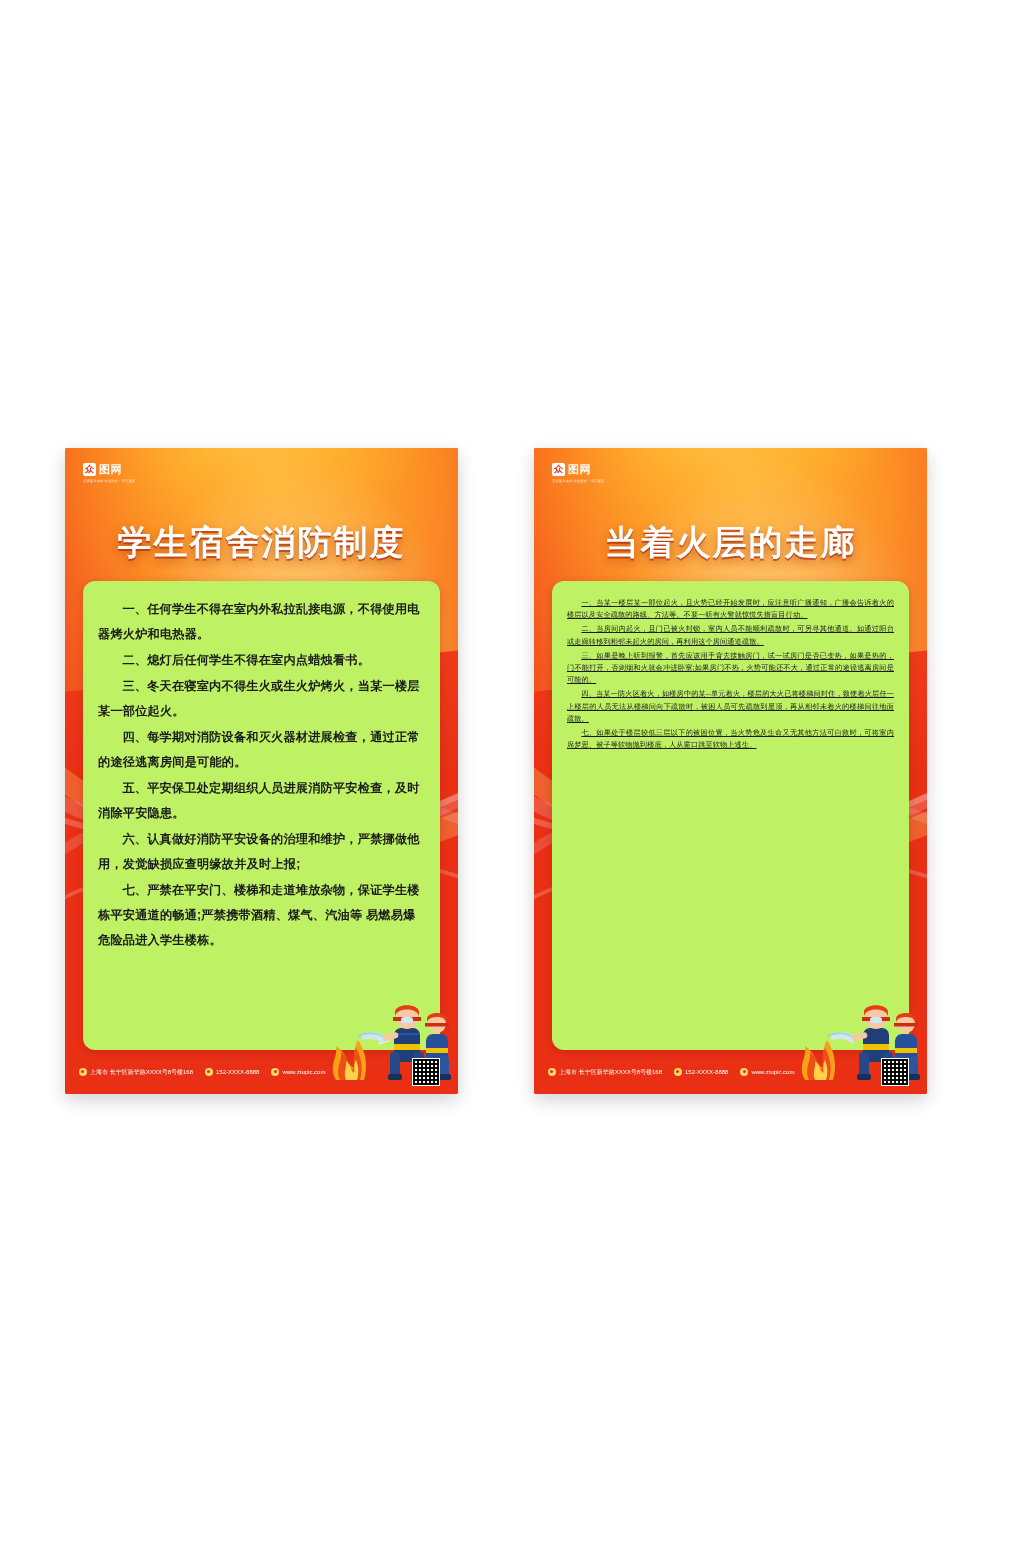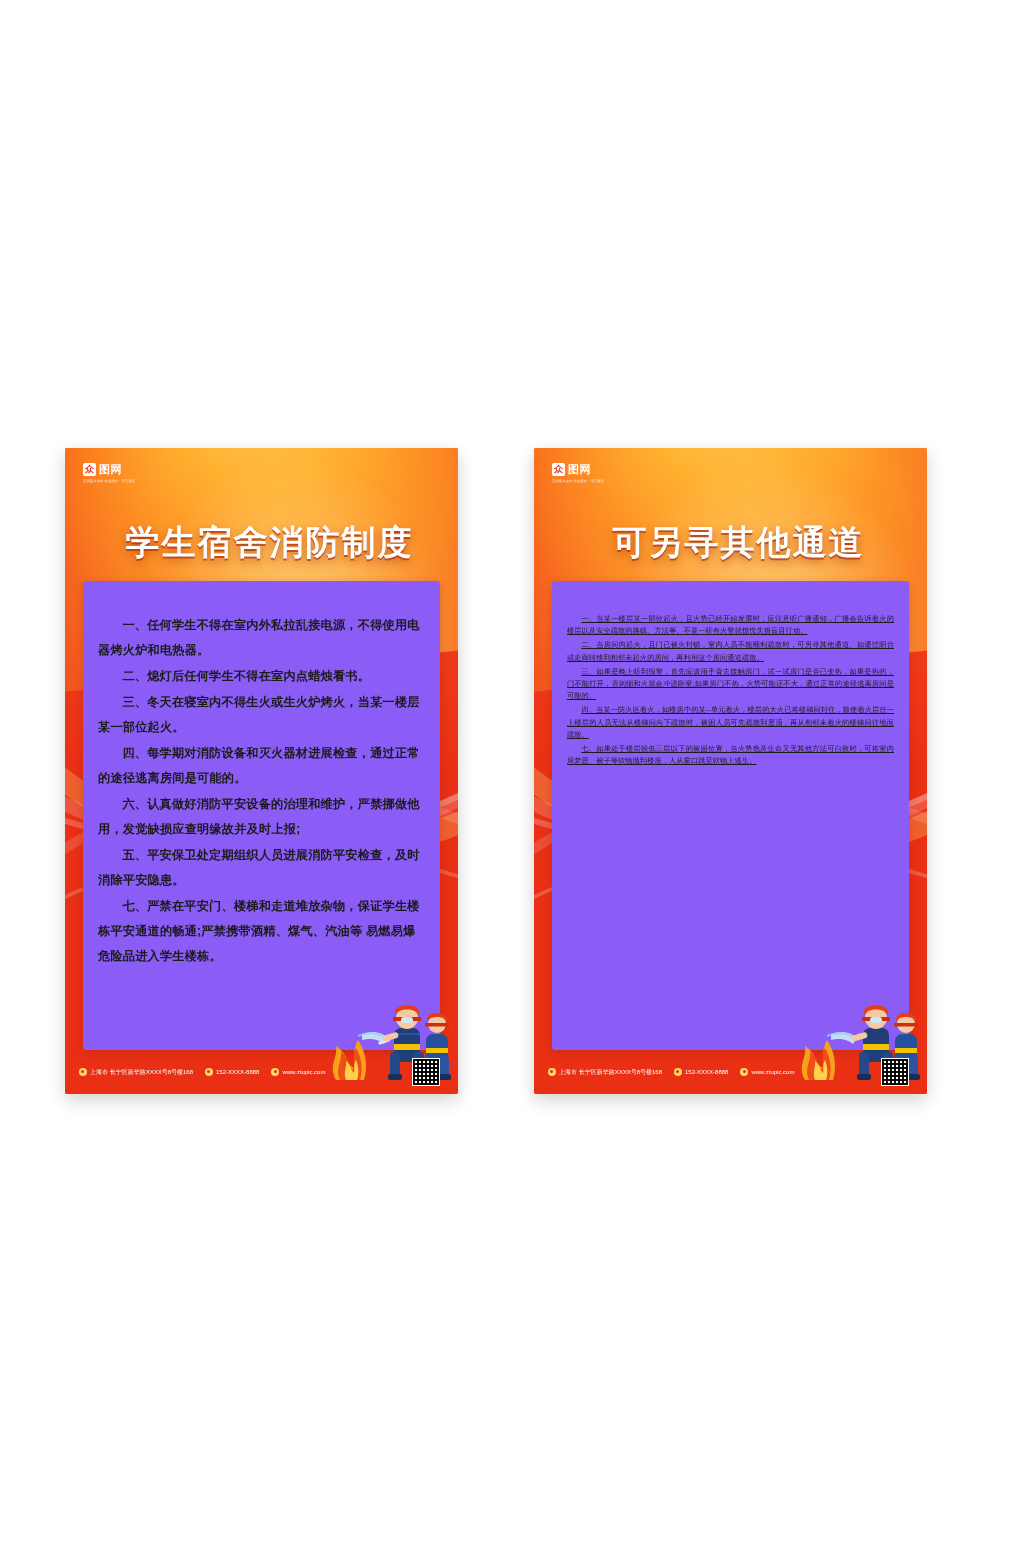--- a/index.html
+++ b/index.html
@@ -98,43 +98,43 @@
     letter-spacing: .2px;
     transform: scale(.95);
     transform-origin: left center;
     white-space: nowrap;
   }
 
   
   .title {
     position: absolute;
     top: 72px;
-    left: 8px;
+    left: 0;
     width: 100%;
     text-align: center;
     color: #ffffff;
     font-family: "Liberation Sans", sans-serif;
     font-weight: bold;
     font-size: 34px;
     letter-spacing: 2px;
     text-shadow: 0 2px 0 rgba(160,25,5,.55), 0 4px 10px rgba(140,20,0,.45);
     z-index: 6;
   }
 
   
   .card {
     position: absolute;
     left: 18px;
     right: 18px;
     top: 133px;
     bottom: 44px;
-    background: #8b5cf6;
-    border-radius: 3px;
+    background: #bef264;
+    border-radius: 12px;
     box-shadow: 0 2px 8px rgba(120,20,0,.25);
-    padding: 32px 15px 14px 15px;
+    padding: 16px 15px 14px 15px;
     box-sizing: border-box;
     overflow: hidden;
     z-index: 6;
   }
   .para-lg {
     color: #1b1b1b;
     font-size: 12.2px;
     line-height: 25px;
     text-indent: 2em;
     margin: 0 0 1px 0;
@@ -225,22 +225,22 @@
       <div class="logo-sub">正版图片素材 商业授权 · 每日更新</div>
     </div>
 
     <div class="title">学生宿舍消防制度</div>
 
     <div class="card">
       <p class="para-lg">一、任何学生不得在室内外私拉乱接电源，不得使用电器烤火炉和电热器。</p>
       <p class="para-lg">二、熄灯后任何学生不得在室内点蜡烛看书。</p>
       <p class="para-lg">三、冬天在寝室内不得生火或生火炉烤火，当某一楼层某一部位起火。</p>
       <p class="para-lg">四、每学期对消防设备和灭火器材进展检查，通过正常的途径逃离房间是可能的。</p>
+      <p class="para-lg">五、平安保卫处定期组织人员进展消防平安检查，及时消除平安隐患。</p>
       <p class="para-lg">六、认真做好消防平安设备的治理和维护，严禁挪做他用，发觉缺损应查明缘故并及时上报;</p>
-      <p class="para-lg">五、平安保卫处定期组织人员进展消防平安检查，及时消除平安隐患。</p>
       <p class="para-lg">七、严禁在平安门、楼梯和走道堆放杂物，保证学生楼栋平安通道的畅通;严禁携带酒精、煤气、汽油等 易燃易爆危险品进入学生楼栋。</p>
     </div>
 
     <div class="illus">
       <svg viewBox="0 0 132 96" xmlns="http://www.w3.org/2000/svg">
         <g>
           <path d="M14 92 C6 78 16 70 14 58 C26 66 24 76 32 80 C34 70 30 62 36 52 C44 64 46 78 42 92 Z" fill="#f5a21a"></path>
           <path d="M18 92 C13 80 20 74 19 64 C27 70 26 78 31 82 C33 74 30 68 34 60 C40 70 41 82 38 92 Z" fill="#ef4e16"></path>
           <path d="M24 92 C21 84 25 80 24 73 C29 77 29 83 32 85 C33 80 31 77 34 72 C37 79 37 87 35 92 Z" fill="#ffd24a"></path>
         </g>
@@ -304,21 +304,21 @@
     </div>
 
     <div class="logo">
       <div class="logo-box">
         <span class="logo-mark">众</span>
         <span class="logo-text">图网</span>
       </div>
       <div class="logo-sub">正版图片素材 商业授权 · 每日更新</div>
     </div>
 
-    <div class="title">可另寻其他通道</div>
+    <div class="title">当着火层的走廊</div>
 
     <div class="card">
       <p class="para-sm">一、当某一楼层某一部位起火，且火势已经开始发展时，应注意听广播通知，广播会告诉着火的楼层以及安全疏散的路线、方法等。不要一听有火警就惊慌失措盲目行动。</p>
       <p class="para-sm">二、当房间内起火，且门已被火封锁，室内人员不能顺利疏散时，可另寻其他通道。如通过阳台或走廊转移到相邻未起火的房间，再利用这个房间通道疏散。</p>
       <p class="para-sm">三、如果是晚上听到报警，首先应该用手背去接触房门，试一试房门是否已变热，如果是热的，门不能打开，否则烟和火就会冲进卧室;如果房门不热，火势可能还不大，通过正常的途径逃离房间是可能的。</p>
       <p class="para-sm">四、当某一防火区着火，如楼房中的某--单元着火，楼层的大火已将楼梯间封住，致使着火层任一上楼层的人员无法从楼梯间向下疏散时，被困人员可先疏散到屋顶，再从相邻未着火的楼梯间往地面疏散。</p>
       <p class="para-sm">七、如果处于楼层较低三层以下的被困位置，当火势危及生命又无其他方法可自救时，可将室内席梦思、被子等软物抛到楼底，人从窗口跳至软物上逃生。</p>
     </div>
 
     <div class="illus">

